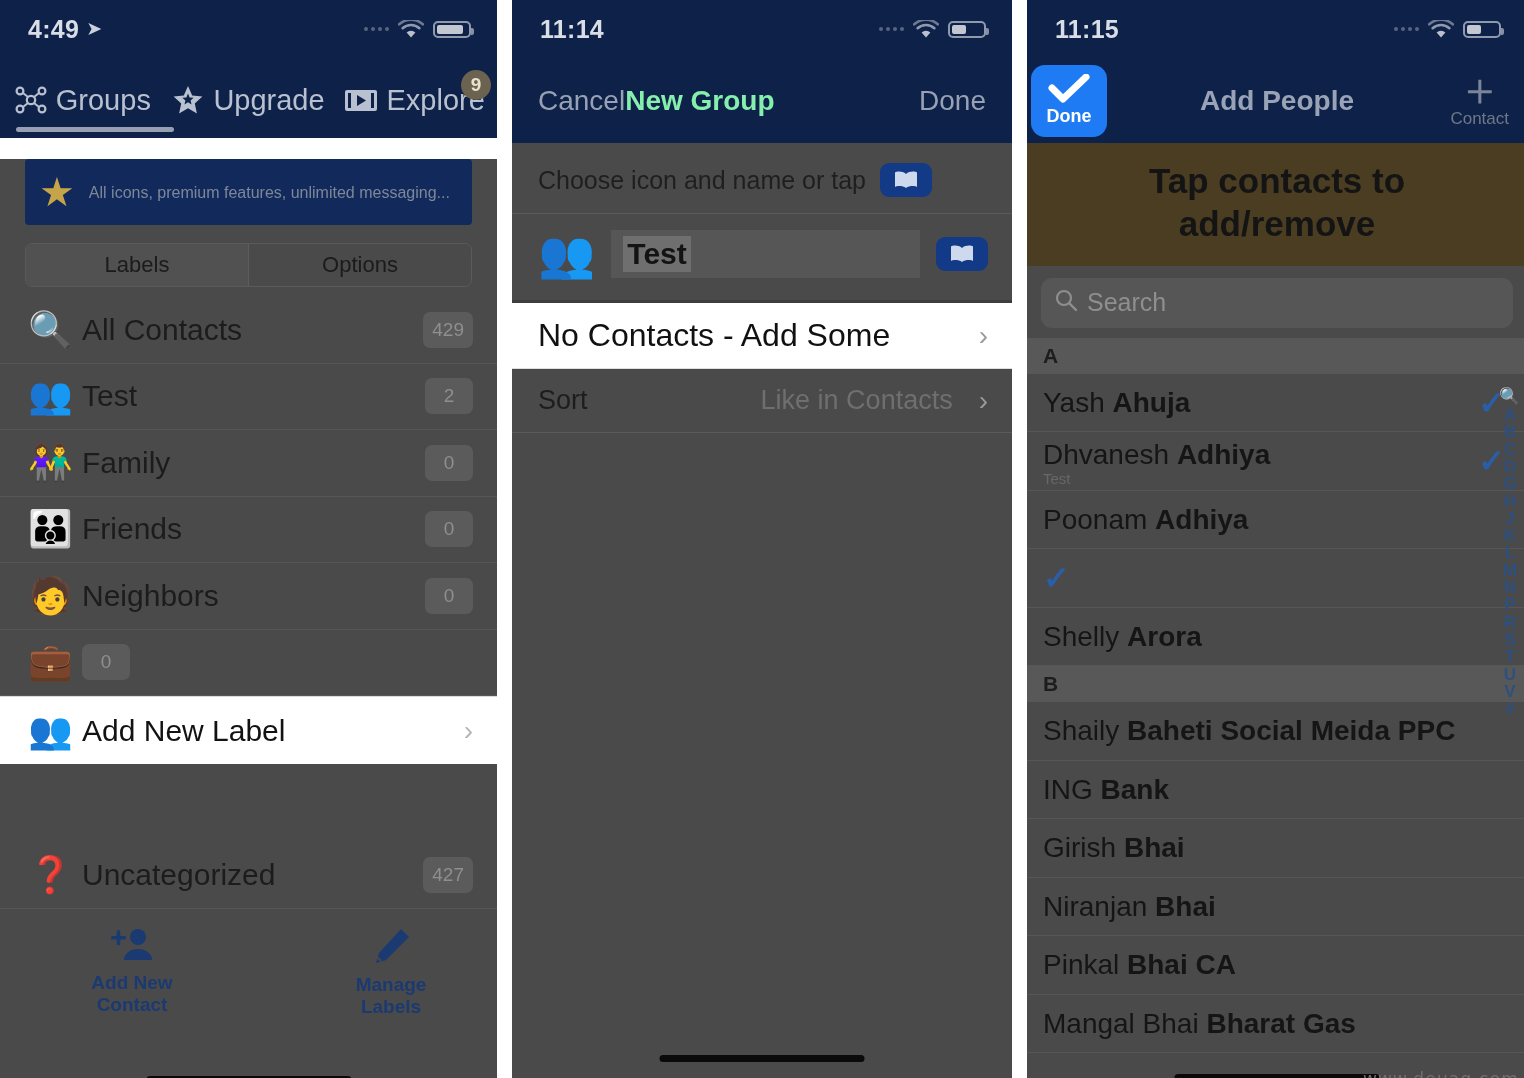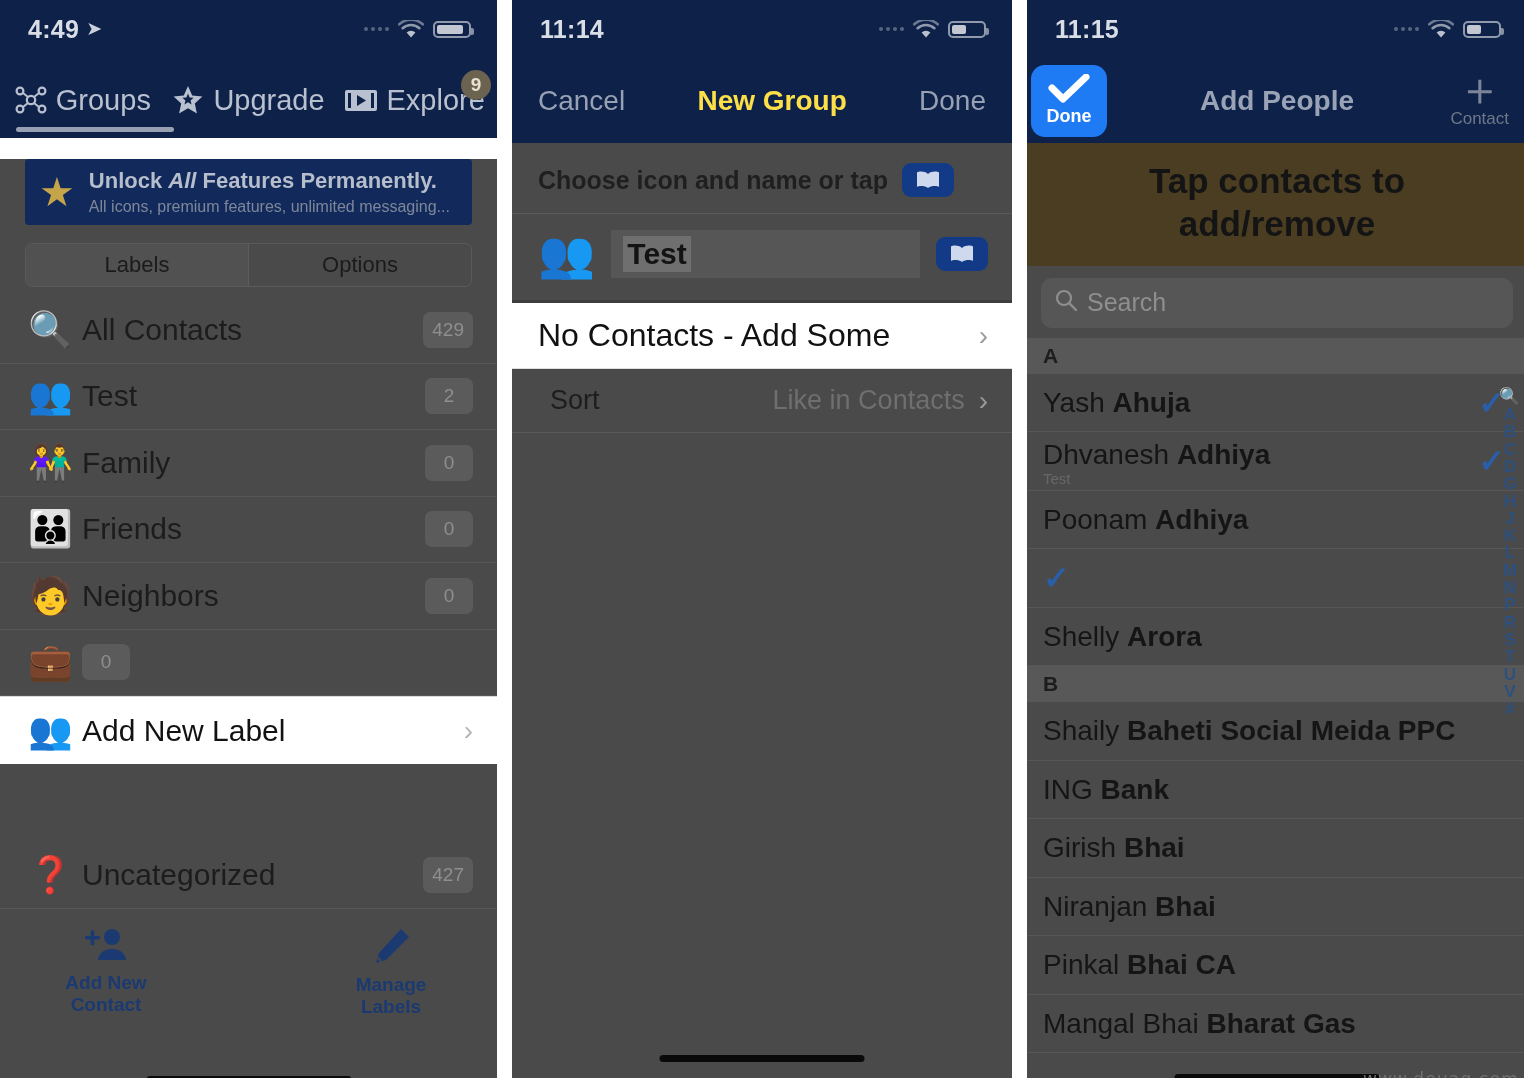--- a/index.html
+++ b/index.html
@@ -186,20 +186,21 @@
     color: #8b8b8b;
     letter-spacing: .6px;
     padding: 18px 28px 10px 28px;
     border-top: 1px solid #565656;
   }
   .footer-tools {
     display: flex;
     align-items: flex-start;
     padding: 18px 36px 0 36px;
     color: #1c3c74;
+    margin-left: 26px;
   }
   .ftool { display: flex; flex-direction: column; align-items: center; gap: 5px; width: 140px; }
   .ftool .flabel { font-size: 19px; font-weight: 700; text-align: center; line-height: 1.18; color:#1b3a72; }
   .ftool.right { margin-left: auto; }
   .home-ind {
     position: absolute;
     left: 50%; transform: translateX(-50%);
     bottom: 16px;
     width: 205px; height: 7px;
     background: #0a0a0a;
@@ -209,29 +210,29 @@
   
   .p2-nav {
     background: #0d2149;
     height: 85px;
     display: flex;
     align-items: center;
     padding: 0 26px;
     color: #9aa3b5;
   }
   .p2-nav .side { font-size: 28px; color: #98a1b4; }
-  .p2-nav .title { flex: 1; text-align: center; font-size: 28px; font-weight: 700; color: #fde047; }
+  .p2-nav .title { flex: 1; font-size: 28px; font-weight: 700; color: #86efac; }
   .p2-body { background: #4a4a4a; height: calc(1078px - 58px - 85px); position: relative; }
   .choose-row {
     display: flex; align-items: center;
     padding: 20px 24px 16px 26px;
     gap: 14px;
     border-bottom: 1px solid #5a5a5a;
   }
-  .choose-row .ctext { font-size: 25px; font-weight: 700; color: #1f1f1f; }
+  .choose-row .ctext { font-size: 25px; font-weight: 400; color: #1f1f1f; }
   .book-pill {
     width: 52px; height: 34px;
     background: #123a86;
     border-radius: 9px;
     display: flex; align-items: center; justify-content: center;
     color: #cfd9ee; font-size: 20px;
   }
   .name-row {
     display: flex; align-items: center;
     padding: 16px 24px 22px 26px;
@@ -254,22 +255,23 @@
     background: #ffffff;
     height: 66px;
     display: flex; align-items: center;
     padding: 0 24px 0 26px;
     border-bottom: 1px solid #dedede;
   }
   .white-row .wtext { font-size: 32px; color: #111111; flex: 1; font-weight: 400; }
   .sort-row {
     height: 64px;
     display: flex; align-items: center;
-    padding: 0 24px 0 38px;
+    padding: 0 24px 0 26px;
     border-bottom: 1px solid #5a5a5a;
+    gap: 12px;
   }
   .sort-row .skey { font-size: 27px; color: #1d1d1d; flex: 1; }
   .sort-row .sval { font-size: 27px; color: #6f6f6f; margin-right: 8px; }
 
   
   .p3-nav {
     background: #0d2149;
     height: 85px;
     display: flex;
     align-items: center;
@@ -437,21 +439,20 @@
         <span class="badge-9">9</span>
       </div>
       <div class="p1-underline"></div>
     </div>
 
     <div class="p1-body">
 
       <div class="promo">
         <span class="promo-star">★</span>
         <div class="promo-txt">
-          <div class="promo-t1"><span>Unlock </span><em>All</em><span> Features Permanently.</span></div>
           <div class="promo-t2">All icons, premium features, unlimited messaging...</div>
         </div>
       </div>
 
       <div class="seg">
         <div class="on">Labels</div>
         <div>Options</div>
       </div>
 
       <div class="label-list">

